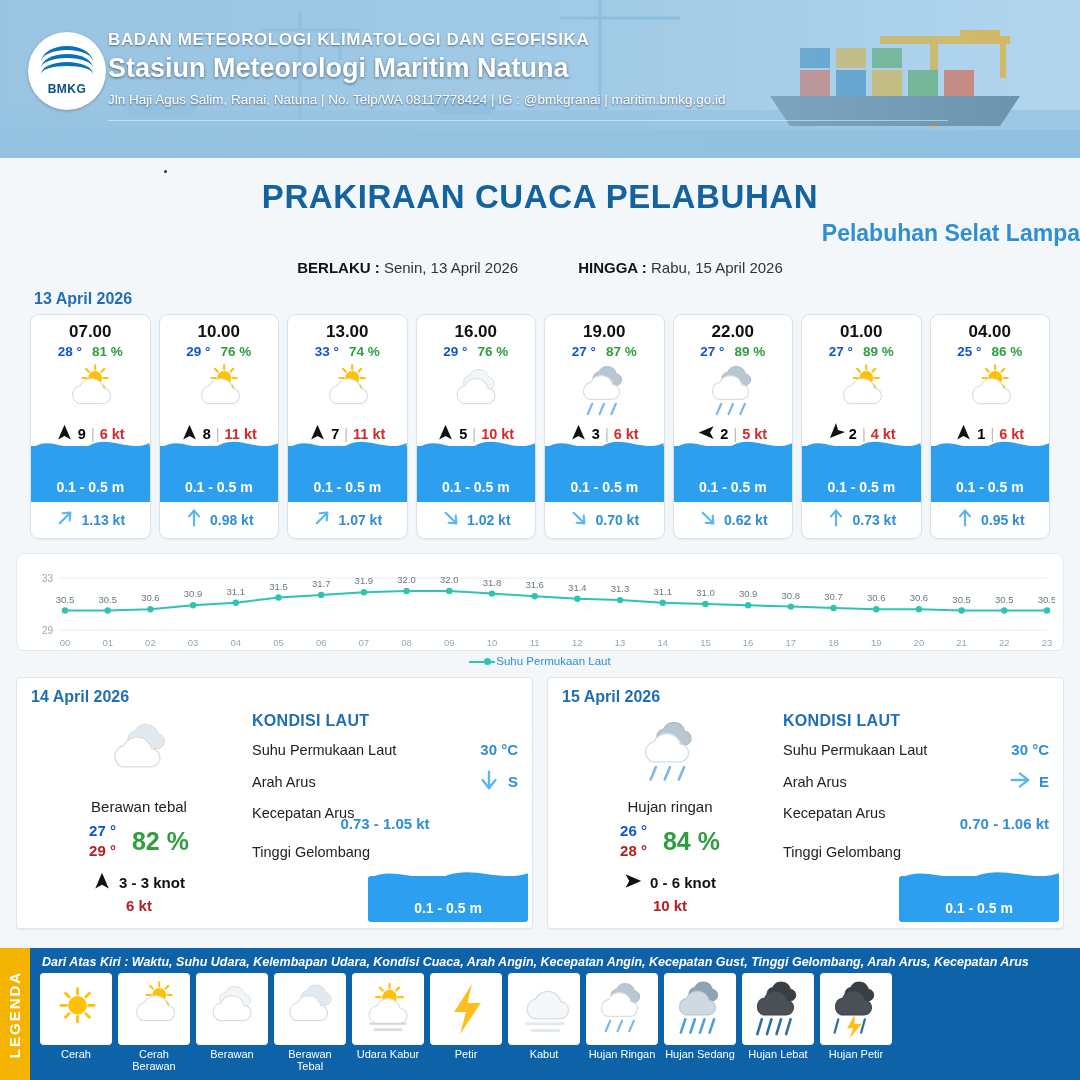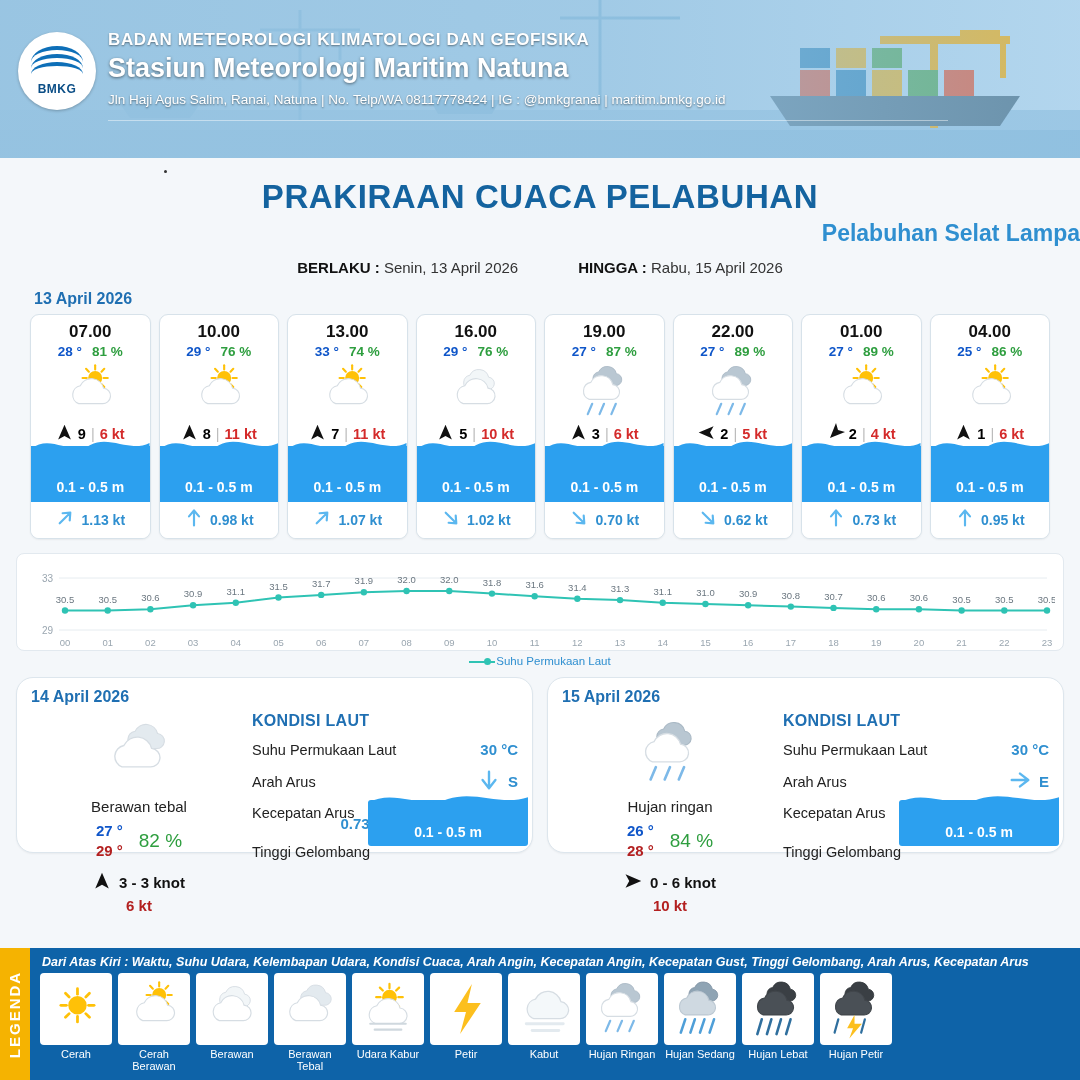--- a/index.html
+++ b/index.html
@@ -17,21 +17,21 @@
     position:relative; height:158px; width:1080px;
     background:linear-gradient(180deg,#b9d9ef 0%,#a8cde8 45%,#9ec7e4 100%);
     overflow:hidden;
   }
   .hdr-art { position:absolute; inset:0; }
   .hdr-overlay {
     position:absolute; left:0; top:0; width:1080px; height:158px;
     background:linear-gradient(90deg, rgba(150,195,225,.92) 0%, rgba(150,195,225,.72) 55%, rgba(150,195,225,.25) 100%);
   }
   .logo {
-    position:absolute; left:18px; top:32px; width:78px; height:78px;
+    position:absolute; left:28px; top:32px; width:78px; height:78px;
     border-radius:50%; background:#ffffff;
     display:flex; flex-direction:column; align-items:center; justify-content:center;
     box-shadow:0 1px 3px rgba(0,0,0,.25);
   }
   .logo .arcs { width:52px; height:34px; position:relative; }
   .logo .arcs i {
     position:absolute; left:0; right:0; display:block; border-radius:50%/100% 100% 0 0;
     border-top:4px solid #0d6fb8;
   }
   .logo .a1 { top:0; height:16px; border-color:#0d6fb8; }
@@ -92,32 +92,32 @@
     padding:8px 10px 4px; position:relative; height:98px;
   }
   .chart-legend { text-align:center; font-size:11.5px; color:#3aa9a0; margin-top:4px; }
   .chart-legend .ld { display:inline-block; width:26px; height:0; border-top:2px solid #2fc3b4; vertical-align:middle; margin-right:5px;}
   .chart-legend .dot { display:inline-block; width:7px; height:7px; border-radius:50%; background:#2fc3b4; vertical-align:middle; margin:0 5px 0 -16px;}
   .chart-legend span.txt { color:#2f8fd0; }
 
   
   .daily { display:flex; gap:14px; padding:10px 16px 0; }
   .panel {
-    flex:1; background:#fff; border:1px solid #dde6ed; border-radius:17px;
-    padding:10px 14px 12px; position:relative; height:176px;
+    flex:1; background:#fff; border:1px solid #dde6ed; border-radius:4px;
+    padding:10px 14px 12px; position:relative; height:252px;
     box-shadow:0 1px 2px rgba(0,0,0,.05);
   }
   .p-date { font-size:16px; font-weight:bold; color:#1f6fb2; }
   .p-left { position:absolute; left:22px; top:38px; width:200px; text-align:center; }
   .p-cond { font-size:15px; color:#222; margin-top:4px; }
   .p-temps { margin-top:6px; display:flex; align-items:center; justify-content:center; gap:16px;}
   .p-tcol { font-size:15px; font-weight:bold; line-height:1.35; }
   .p-tcol .t1 { color:#0f56c9; }
   .p-tcol .t2 { color:#b32020; }
-  .p-hum { font-size:19px; font-weight:normal; color:#2e9e3f; }
+  .p-hum { font-size:25px; font-weight:bold; color:#2e9e3f; }
   .p-wind { margin-top:10px; font-size:15px; font-weight:bold; color:#111; display:flex; align-items:center; justify-content:center; gap:8px;}
   .p-gust { margin-top:4px; font-size:15px; font-weight:bold; color:#b32020; text-align:center; }
   .p-right { position:absolute; left:235px; top:34px; right:14px; }
   .p-rt-title { font-size:16px; font-weight:bold; color:#1f6fb2; letter-spacing:.3px; }
   .p-row { display:flex; align-items:center; justify-content:space-between; margin-top:11px; font-size:14.5px; color:#222;}
   .p-val { color:#2f8fd0; font-weight:bold; font-size:15px; }
   .p-wavebox {
     position:absolute; right:4px; bottom:6px; width:160px; height:46px; background:#2ca0ef;
     border-radius:3px; display:flex; align-items:flex-end; justify-content:center; overflow:visible;
   }

